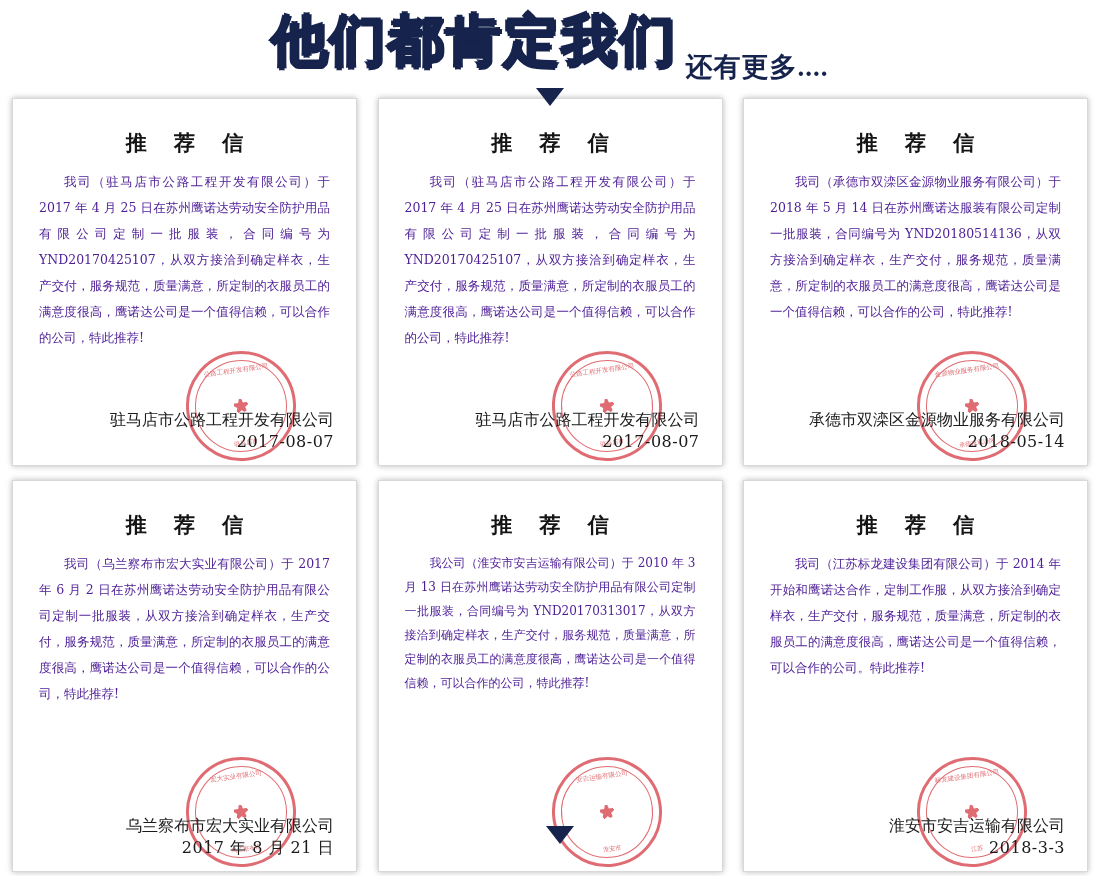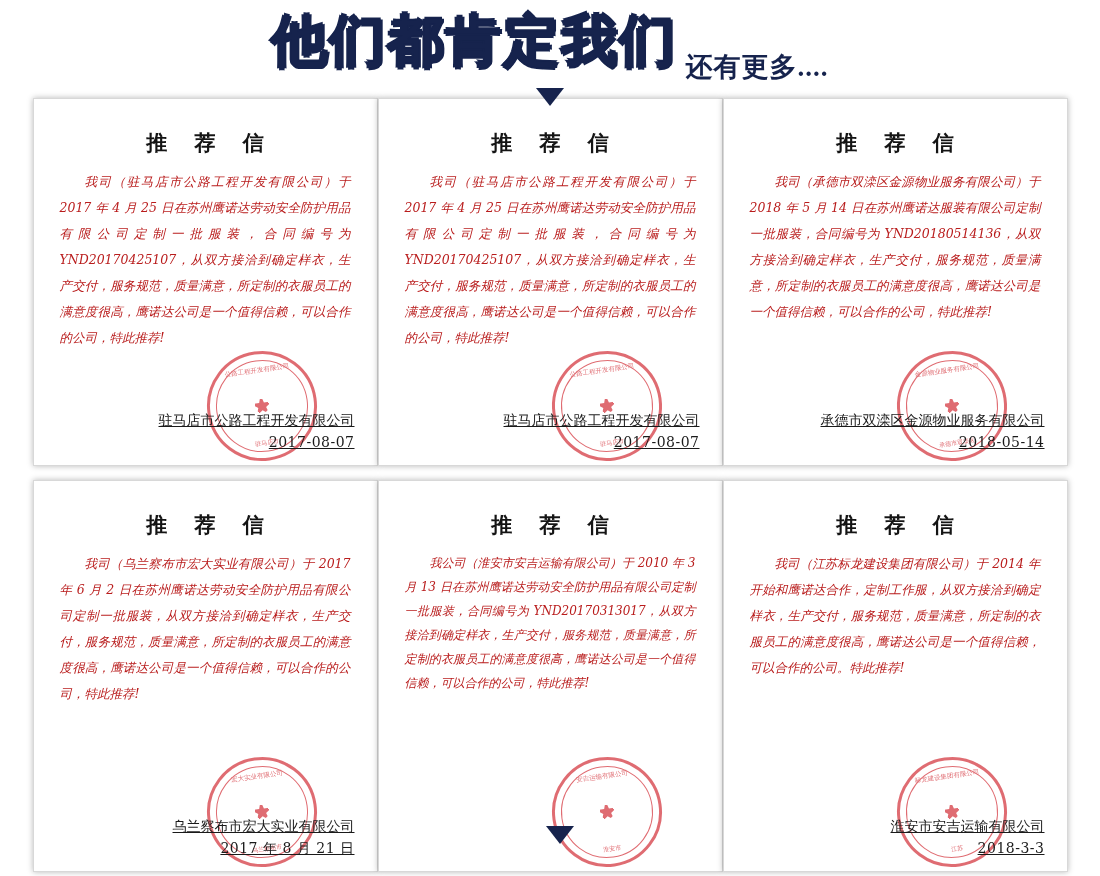--- a/index.html
+++ b/index.html
@@ -57,21 +57,21 @@
   
   .grid {
     position: absolute;
     top: 92px;
     left: 0;
     width: 1100px;
     height: 784px;
   }
   .row {
     display: flex;
-    justify-content: center;
+    justify-content: space-between;
     padding: 6px 12px;
     box-sizing: border-box;
   }
   .row-1 { height: 382px; }
   .row-2 { height: 402px; }
 
   .letter {
     position: relative;
     width: 345px;
     background: #ffffff;
@@ -91,44 +91,42 @@
     letter-spacing: 10px;
     color: #141414;
     margin-top: 30px;
     margin-bottom: 12px;
     text-indent: 10px;
   }
   .letter-body {
     font-family: "DejaVu Serif", serif;
     font-size: 12.5px;
     line-height: 26px;
-    color: #b91c1c;
+    color: #4c1d95;
     text-align: justify;
     text-justify: inter-ideograph;
     padding: 0 26px;
     text-indent: 25px;
-    font-style: italic;
   }
   .letter-body.tight {
     font-size: 12px;
     line-height: 24px;
   }
 
   
   .signature {
     position: absolute;
     right: 22px;
     bottom: 12px;
     text-align: right;
     font-family: "DejaVu Serif", serif;
-    font-size: 14px;
+    font-size: 16px;
     line-height: 22px;
     color: #1a1a1a;
     z-index: 3;
-    text-decoration: underline;
   }
   .signature .sig-date { letter-spacing: 0.5px; }
 
   
   .seal {
     position: absolute;
     width: 104px;
     height: 104px;
     border: 3px solid #d4343c;
     border-radius: 50%;

